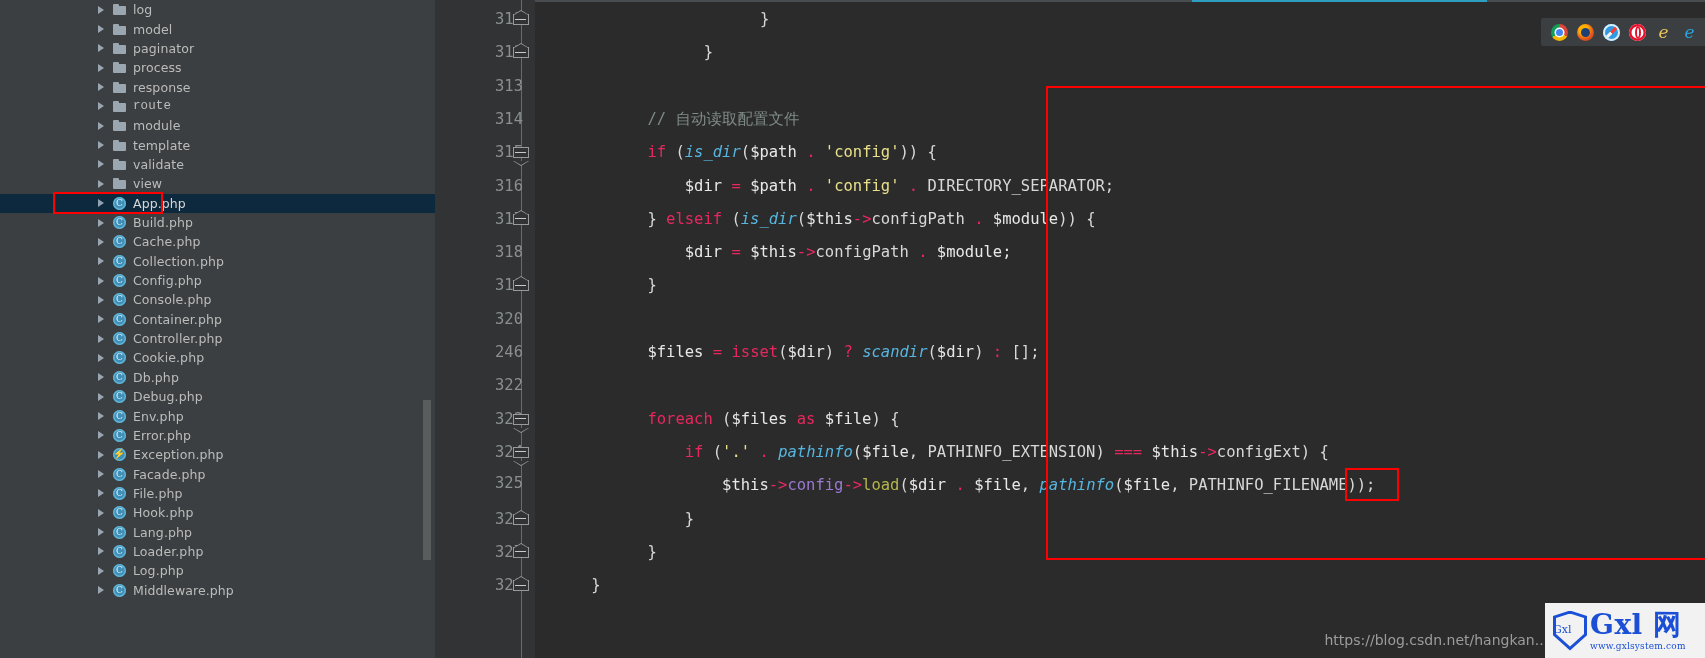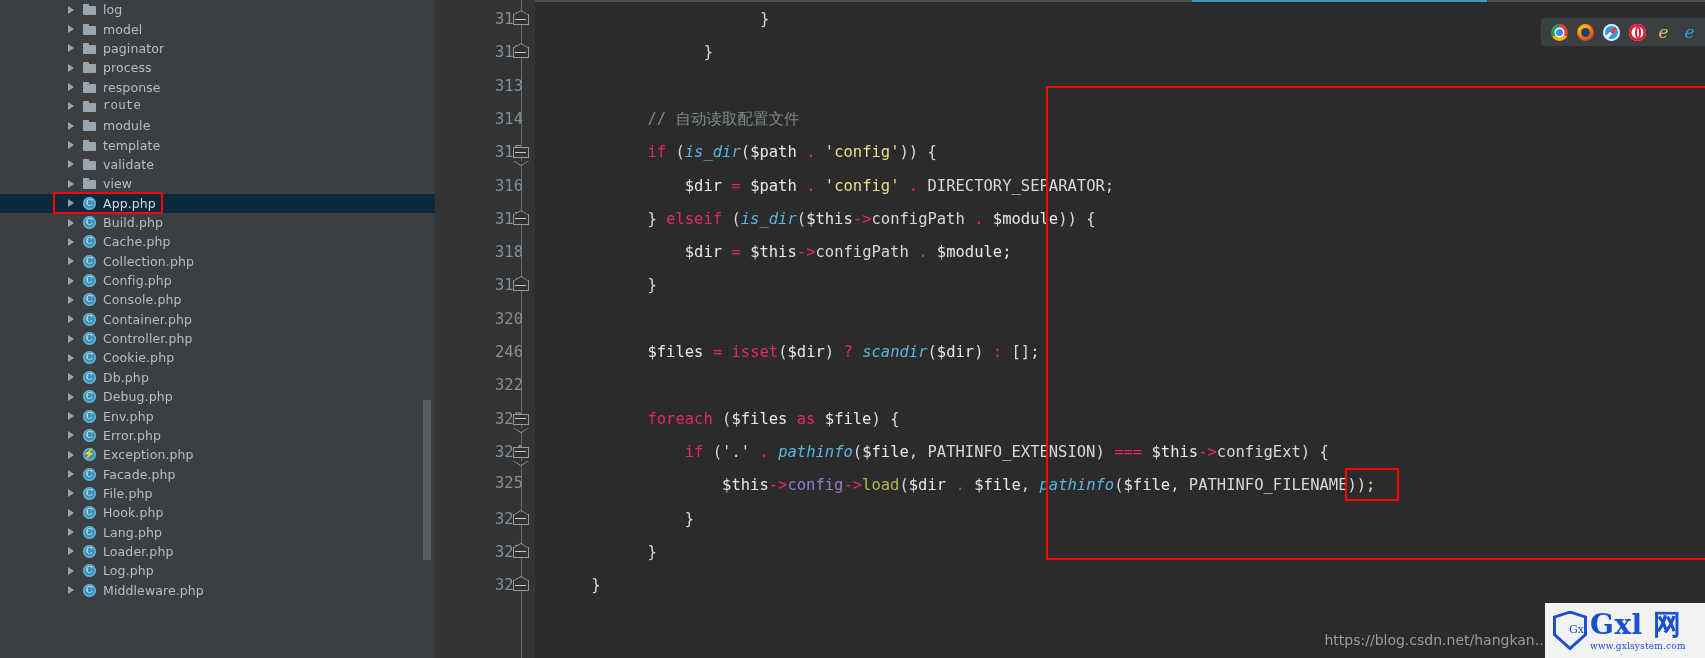--- a/index.html
+++ b/index.html
@@ -5,21 +5,21 @@
   html,body{margin:0;padding:0;background:#2b2b2b;}
   body{width:1705px;height:658px;overflow:hidden;
        font-family:"DejaVu Sans","Liberation Sans",sans-serif;}
   .app{position:relative;width:1705px;height:658px;display:flex;background:#2b2b2b;}
 
   
   .sidebar{position:relative;width:435px;height:658px;background:#3c3f41;
            overflow:hidden;flex:0 0 435px;}
   .tree{position:relative;padding-top:0;}
   .row{position:relative;height:19.35px;display:flex;align-items:center;
-       white-space:nowrap;padding-left:68px;box-sizing:border-box;}
+       white-space:nowrap;padding-left:98px;box-sizing:border-box;}
   .row.sel{background:#0d293e;}
   .arrow{width:0;height:0;border-left:6px solid #a9b7c6;
          border-top:4px solid transparent;border-bottom:4px solid transparent;
          margin-right:9px;flex:0 0 auto;opacity:.85;}
   .ficon{width:13px;height:11px;margin-right:7px;position:relative;flex:0 0 auto;}
   .ficon:before{content:"";position:absolute;left:0;top:2px;width:13px;height:9px;
                 background:#9aa7b0;border-radius:1px;}
   .ficon:after{content:"";position:absolute;left:0;top:0px;width:6px;height:3px;
                background:#9aa7b0;border-radius:1px 1px 0 0;}
   .cicon{width:13px;height:13px;margin-right:7px;border-radius:50%;
@@ -109,21 +109,21 @@
 
   
   .wm-url{position:absolute;right:148px;bottom:10px;font-size:14px;color:#9c9c9c;
           white-space:nowrap;font-family:"DejaVu Sans","Liberation Sans",sans-serif;}
   .wm-logo{position:absolute;right:0;bottom:0;width:160px;height:55px;background:#f2f2f2;
            display:flex;align-items:center;gap:3px;padding-left:8px;box-sizing:border-box;}
   .wm-shield{width:34px;height:40px;background:#1a4fd6;position:relative;flex:0 0 auto;
              clip-path:polygon(50% 0%,100% 14%,100% 62%,50% 100%,0 62%,0 14%);}
   .wm-shield:after{content:"";position:absolute;left:3px;top:3px;right:3px;bottom:4px;
              background:#f2f2f2;clip-path:polygon(50% 0%,100% 14%,100% 62%,50% 100%,0 62%,0 14%);}
-  .wm-shield em{position:absolute;z-index:2;left:16px;right:0;top:12px;text-align:left;
+  .wm-shield em{position:absolute;z-index:2;left:0;right:0;top:12px;text-align:left;
              color:#1a4fd6;font-size:11px;font-style:normal;
              font-family:"DejaVu Serif","Liberation Serif",serif;}
   .wm-txt{display:flex;flex-direction:column;line-height:1;}
   .wm-main{color:#1a4fd6;font-size:28px;font-family:"DejaVu Serif","Liberation Serif",serif;
            font-weight:bold;letter-spacing:.5px;}
   .wm-sub{color:#1a4fd6;font-size:9px;margin-top:3px;letter-spacing:.2px;
           font-family:"DejaVu Serif","Liberation Serif",serif;}
 </style>
 </head>
 <body>

